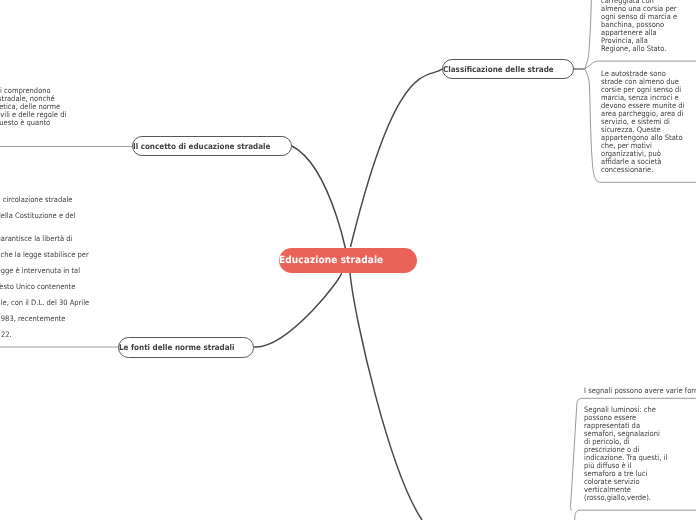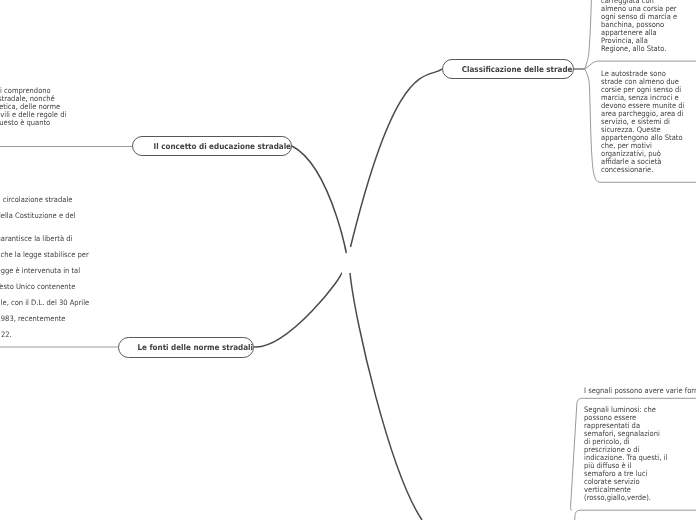--- a/index.html
+++ b/index.html
@@ -3,21 +3,21 @@
 <meta charset="utf-8">
 <title>Educazione stradale</title>
 <style>
   html,body{margin:0;padding:0;}
   body{width:696px;height:520px;overflow:hidden;background:#ffffff;
        font-family:"DejaVu Sans",sans-serif;-webkit-font-smoothing:antialiased;text-rendering:geometricPrecision;}
   #canvas{position:relative;width:696px;height:520px;overflow:hidden;background:#fff;}
   svg.links{position:absolute;left:0;top:0;width:696px;height:520px;overflow:visible;}
   .node{position:absolute;box-sizing:border-box;border:1px solid #585858;
         border-radius:999px;background:#fff;display:flex;align-items:center;
-        justify-content:flex-end;color:#404040;font-weight:bold;white-space:nowrap;}
+        justify-content:flex-start;color:#404040;font-weight:bold;white-space:nowrap;}
   .root{border:none;background:#eb6258;color:#fff;font-size:10px;
         font-family:"DejaVu Sans Condensed","DejaVu Sans",sans-serif;letter-spacing:.1px;}
   .branch{font-size:8px;font-family:"DejaVu Sans Condensed","DejaVu Sans",sans-serif;}
   .note-lines{white-space:normal;font-size:0;}
   .note-lines > div{line-height:16.1px;white-space:nowrap;font-size:7.5px;}
   .note{position:absolute;color:#404040;font-size:7.5px;line-height:8px;
         font-family:"DejaVu Sans Condensed","DejaVu Sans",sans-serif;
         white-space:pre-line;}
 </style>
 </head>
@@ -47,21 +47,24 @@
   <svg class="links" viewBox="0 0 696 520" width="696" height="520">
     <g fill="none" stroke="#999999" stroke-width="1">
       <path d="M591.6,-16 C591.5,-4 590.9,22 589.6,42 C589.0,52.5 588.6,57.5 586.8,62.5 C586.2,64.6 585.6,67 584.8,69.1"></path>
       <path d="M584.8,69.1 L592.6,63 Q595.2,61.1 597.6,61.1 L700,61.1"></path>
       <path d="M584.8,69.1 C586.6,72.6 588.3,76.4 589.2,82 C590.1,94 590.4,138 592.1,159 C592.7,168 593.4,176.5 596.3,180.2 C597.5,181.7 598.7,182.2 600.5,182.3 L700,182.3"></path>
       <path d="M700,398.3 L581.6,398.3 C578.4,398.6 577.2,400.4 576.9,403.4 L570.6,505.8 C570.4,508.5 570.7,509.8 572,510.6"></path>
       <path d="M700,510.2 L580,510.2 C576.6,510.4 575.3,512.2 575,515.3 L574.6,522"></path>
     </g>
   </svg>
 
-  <div class="node branch" style="left:132px;top:136px;width:160px;height:20px;padding-left:29px;">
+  <div class="node root" style="left:279px;top:248px;width:138px;height:25px;">
+    <span>Educazione stradale</span>
+  </div>
+  <div class="node branch" style="left:132px;top:136px;width:160px;height:20px;">
     <span>Il concetto di educazione stradale</span>
   </div>
   <div class="node branch" style="left:118px;top:336.8px;width:136px;height:21px;">
     <span>Le fonti delle norme stradali</span>
   </div>
   <div class="node branch" style="left:442px;top:59.2px;width:131.5px;height:20.2px;">
     <span>Classificazione delle strade</span>
   </div>
 
   <div class="note" style="left:-89px;top:87px;width:157px;">Con educazione stradale si comprendono tutte le norme del codice stradale, nonché l'insieme delle regole dell'etica, delle norme di buon comportamento civili e delle regole di prudenza e buon senso. Questo è quanto</div>

